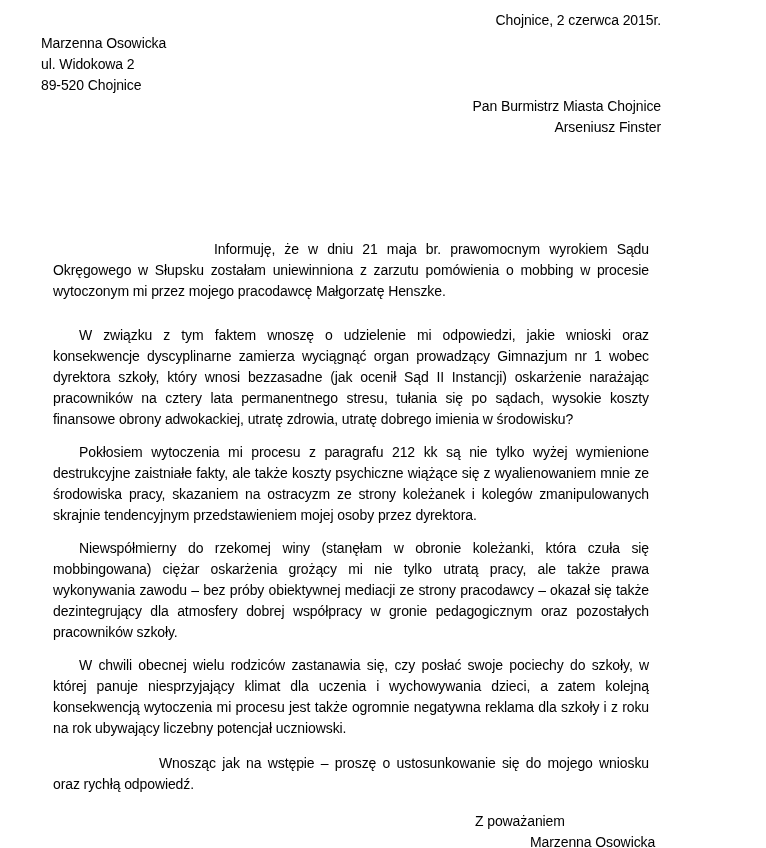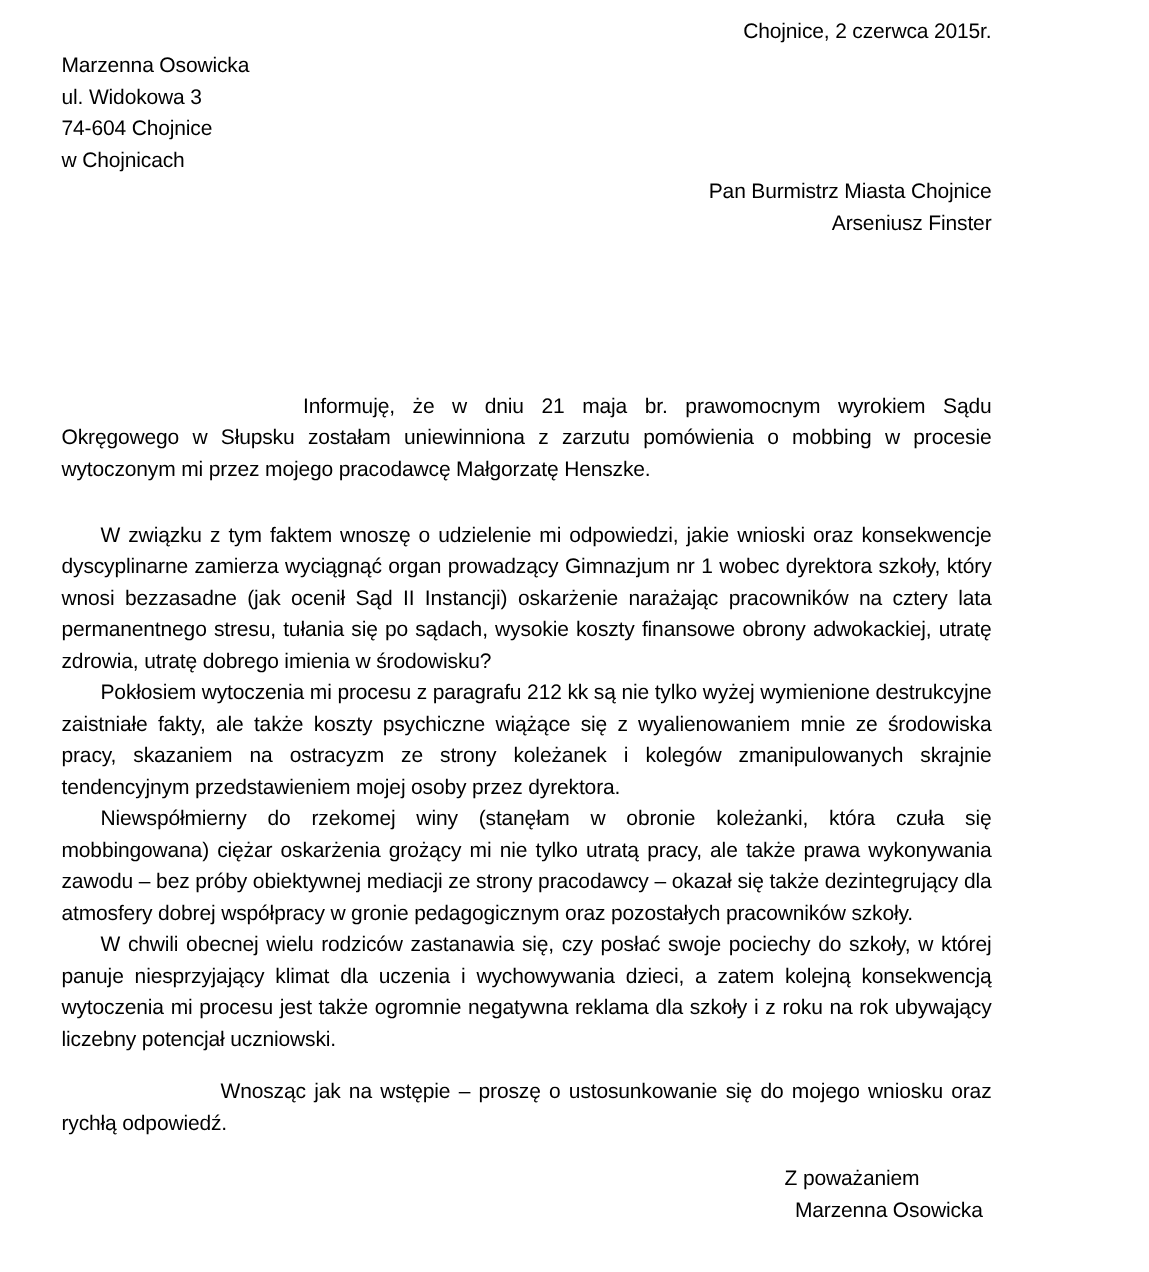--- a/index.html
+++ b/index.html
@@ -35,45 +35,44 @@
     text-align: right;
     margin-top: 0;
   }
   .recipient-block div {
     white-space: nowrap;
   }
   .letter-body {
     margin-top: 101px;
   }
   .letter-body p {
-    margin: 0;
+    margin: 12px;
     text-align: justify;
   }
   .p-intro   { text-indent: 161px; }
   .p-std     { text-indent: 26px; }
   .p-gap-top { margin-top: 23px !important; }
   .p-close   { text-indent: 106px; margin-top: 14px !important; }
   .signoff {
     margin-top: 16px;
   }
-  .valediction { margin-left: 434px; white-space: nowrap; text-align: center; }
+  .valediction { margin-left: 434px; white-space: nowrap; }
   .signature   { margin-left: 489px; white-space: nowrap; }
 </style>
 </head>
 <body>
 
 <div class="page">
 
   <div class="date-line">Chojnice, 2 czerwca 2015r.</div>
 
   <div class="sender-block">
     <div>Marzenna Osowicka</div>
-    <div>ul. Widokowa 3</div>
-    <div>74-604 Chojnice</div>
-    <div>w Chojnicach</div>
+    <div>ul. Widokowa 2</div>
+    <div>89-520 Chojnice</div>
   </div>
 
   <div class="recipient-block">
     <div>Pan Burmistrz Miasta Chojnice</div>
     <div>Arseniusz Finster</div>
   </div>
 
   <div class="letter-body">
     <p class="p-intro">Informuję, że w dniu 21 maja br. prawomocnym wyrokiem Sądu Okręgowego w Słupsku zostałam uniewinniona z zarzutu pomówienia o mobbing w procesie wytoczonym mi przez mojego pracodawcę Małgorzatę Henszke.</p>
     <p class="p-std p-gap-top">W związku z tym faktem wnoszę o udzielenie mi odpowiedzi, jakie wnioski oraz konsekwencje dyscyplinarne zamierza wyciągnąć organ prowadzący Gimnazjum nr 1 wobec dyrektora szkoły, który wnosi bezzasadne (jak ocenił Sąd II Instancji) oskarżenie narażając pracowników na cztery lata permanentnego stresu, tułania się po sądach, wysokie koszty finansowe obrony adwokackiej, utratę zdrowia, utratę dobrego imienia w środowisku?</p>

